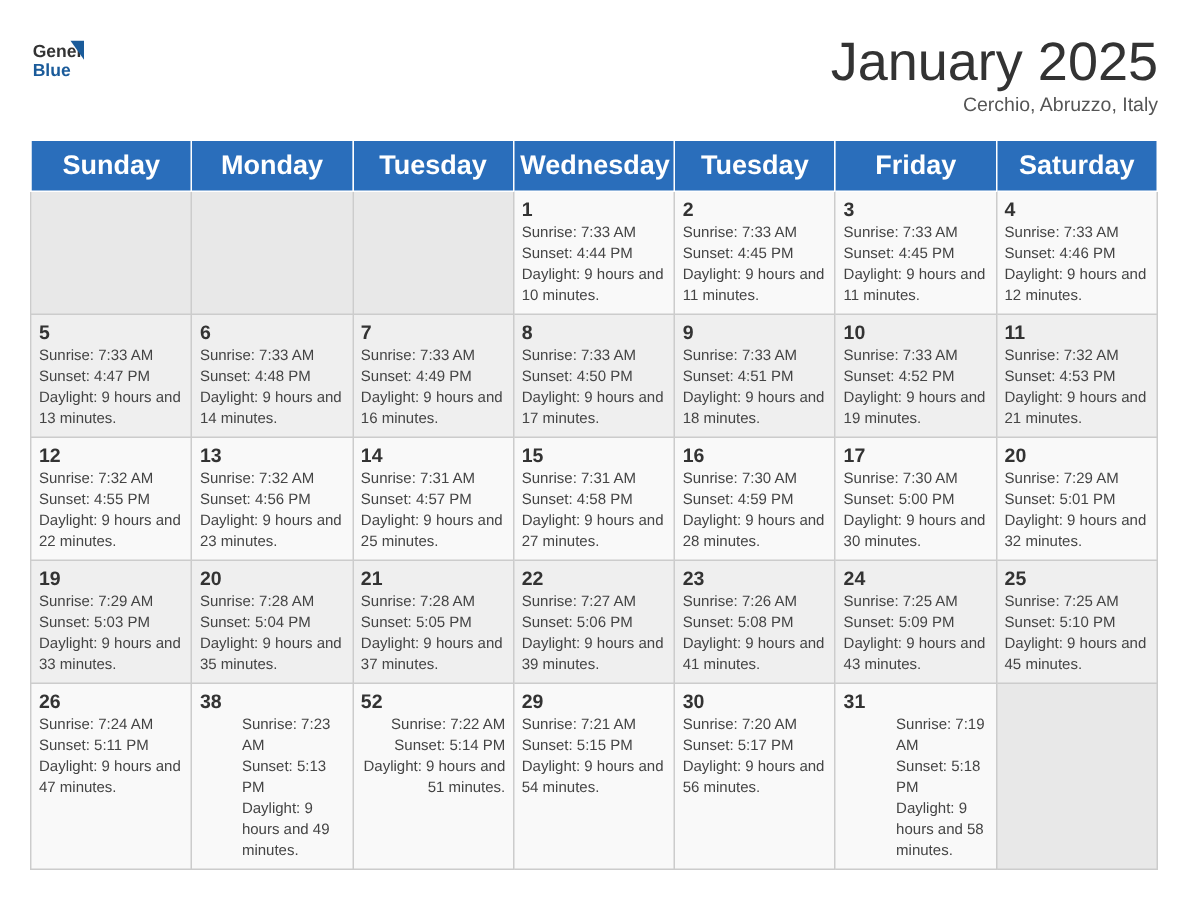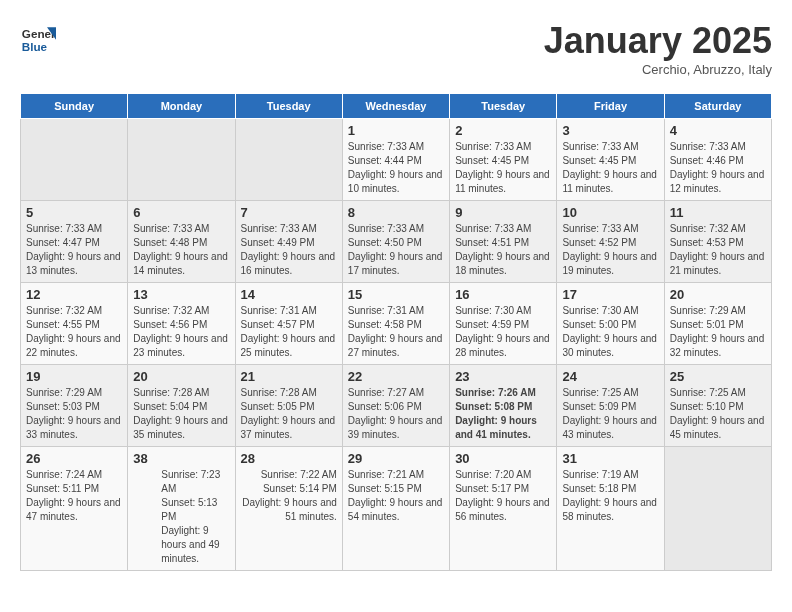--- a/index.html
+++ b/index.html
@@ -23,38 +23,38 @@
     }
     .logo-icon {
       width: 36px;
       height: 36px;
     }
     .title-block {
       text-align: right;
     }
     .calendar-title {
       font-size: 36px;
-      font-weight: bold;
+      font-weight: normal;
       color: #333;
     }
     .calendar-subtitle {
       font-size: 13px;
       color: #555;
     }
     table {
       width: 100%;
       border-collapse: collapse;
       table-layout: fixed;
     }
     thead tr th {
       background-color: #2a6ebb;
       color: white;
       text-align: center;
       padding: 6px 4px;
-      font-size: 11px;
+      font-size: 18px;
       font-weight: bold;
       border: 1px solid #fff;
     }
     tbody tr td {
       vertical-align: top;
       border: 1px solid #ccc;
       padding: 4px 5px;
       font-size: 10.5px;
       color: #333;
       height: 80px;
@@ -249,21 +249,21 @@
 Daylight: 9 hours and 37 minutes.</div>
         </td>
         <td>
           <span class="day-num">22</span>
           <div class="day-info" style="white-space: pre-line;">Sunrise: 7:27 AM
 Sunset: 5:06 PM
 Daylight: 9 hours and 39 minutes.</div>
         </td>
         <td>
           <span class="day-num">23</span>
-          <div class="day-info" style="white-space: pre-line; font-weight: bold;">Sunrise: 7:26 AM
+          <div class="day-info" style="white-space: pre-line;">Sunrise: 7:26 AM
 Sunset: 5:08 PM
 Daylight: 9 hours and 41 minutes.</div>
         </td>
         <td>
           <span class="day-num">24</span>
           <div class="day-info" style="white-space: pre-line;">Sunrise: 7:25 AM
 Sunset: 5:09 PM
 Daylight: 9 hours and 43 minutes.</div>
         </td>
         <td>
@@ -280,39 +280,39 @@
 Sunset: 5:11 PM
 Daylight: 9 hours and 47 minutes.</div>
         </td>
         <td>
           <span class="day-num">38</span>
           <div class="day-info" style="white-space: pre-line; margin-left: 28px;">Sunrise: 7:23 AM
 Sunset: 5:13 PM
 Daylight: 9 hours and 49 minutes.</div>
         </td>
         <td>
-          <span class="day-num">28</span>
+          <span class="day-num">52</span>
           <div class="day-info" style="white-space: pre-line; text-align: right;">Sunrise: 7:22 AM
 Sunset: 5:14 PM
 Daylight: 9 hours and 51 minutes.</div>
         </td>
         <td>
           <span class="day-num">29</span>
           <div class="day-info" style="white-space: pre-line;">Sunrise: 7:21 AM
 Sunset: 5:15 PM
 Daylight: 9 hours and 54 minutes.</div>
         </td>
         <td>
           <span class="day-num">30</span>
           <div class="day-info" style="white-space: pre-line;">Sunrise: 7:20 AM
 Sunset: 5:17 PM
 Daylight: 9 hours and 56 minutes.</div>
         </td>
         <td>
           <span class="day-num">31</span>
-          <div class="day-info" style="white-space: pre-line;">Sunrise: 7:19 AM
+          <div class="day-info" style="white-space: pre-line; margin-left: 35px;">Sunrise: 7:19 AM
 Sunset: 5:18 PM
 Daylight: 9 hours and 58 minutes.</div>
         </td>
         <td class="empty-cell"></td>
       </tr>
     </tbody>
 </table>
 
 </body></html>

